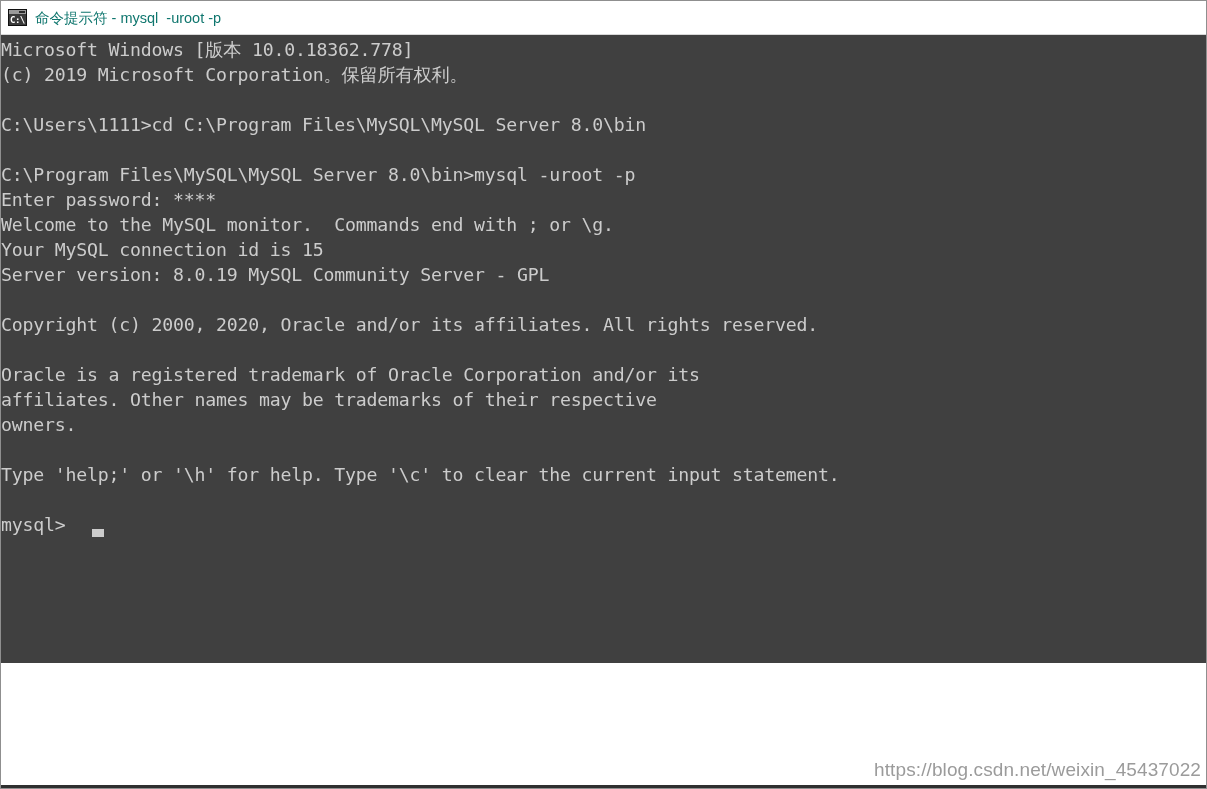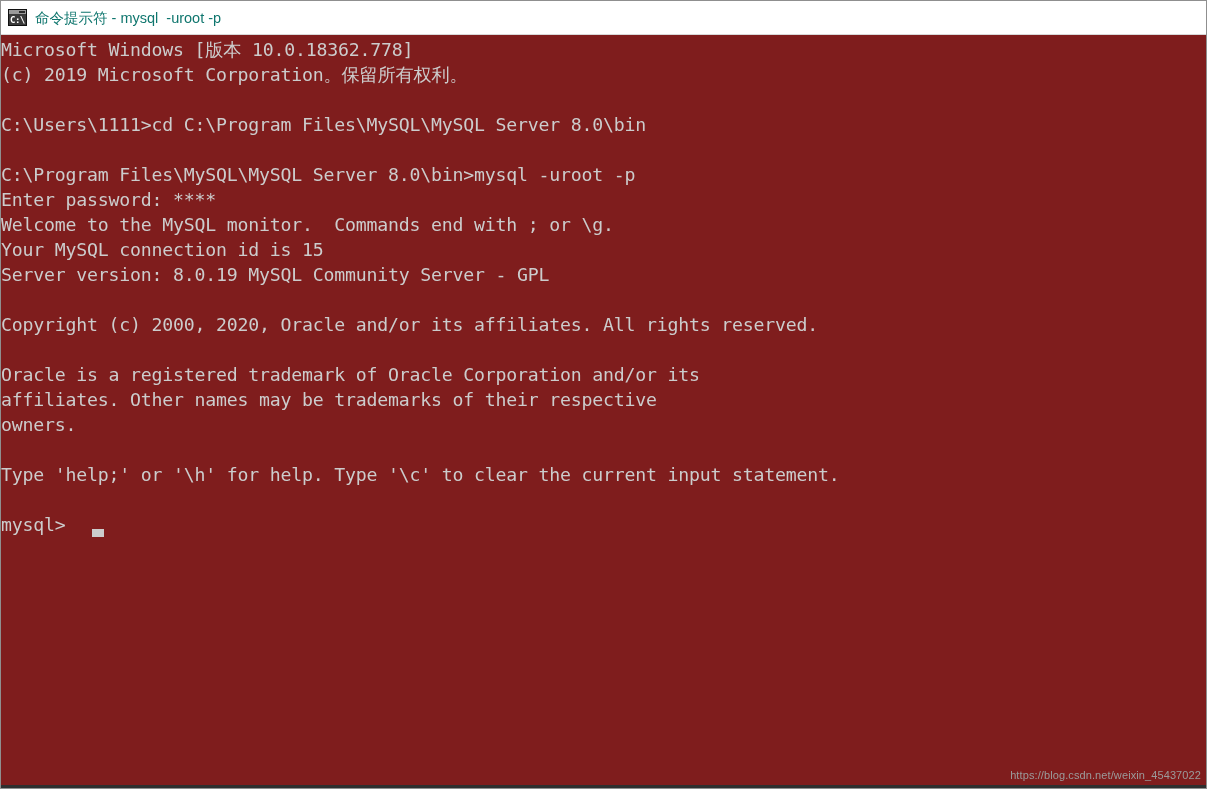--- a/index.html
+++ b/index.html
@@ -88,22 +88,22 @@
     white-space: pre;
     line-height: 18px;
   }
 
   
   #console {
     position: absolute;
     left: 0;
     top: 34px;
     width: 1205px;
-    height: 752px;
-    background: #7f1d1d;
+    height: 628px;
+    background: #404040;
     overflow: hidden;
   }
 
   #console-text {
     position: absolute;
     left: 0;
     top: 2px;
     margin: 0;
     padding: 0;
     font-family: "DejaVu Sans Mono", "Liberation Mono", monospace;
@@ -123,21 +123,21 @@
     height: 8px;
     background: #cccccc;
   }
 
   
   #watermark {
     position: absolute;
     right: 5px;
     bottom: 7px;
     font-family: "Liberation Sans", sans-serif;
-    font-size: 11px;
+    font-size: 19px;
     color: #9b9b9b;
     white-space: nowrap;
     letter-spacing: 0.1px;
   }
 
   
   #bottom-edge {
     position: absolute;
     left: 0;
     bottom: 0;

